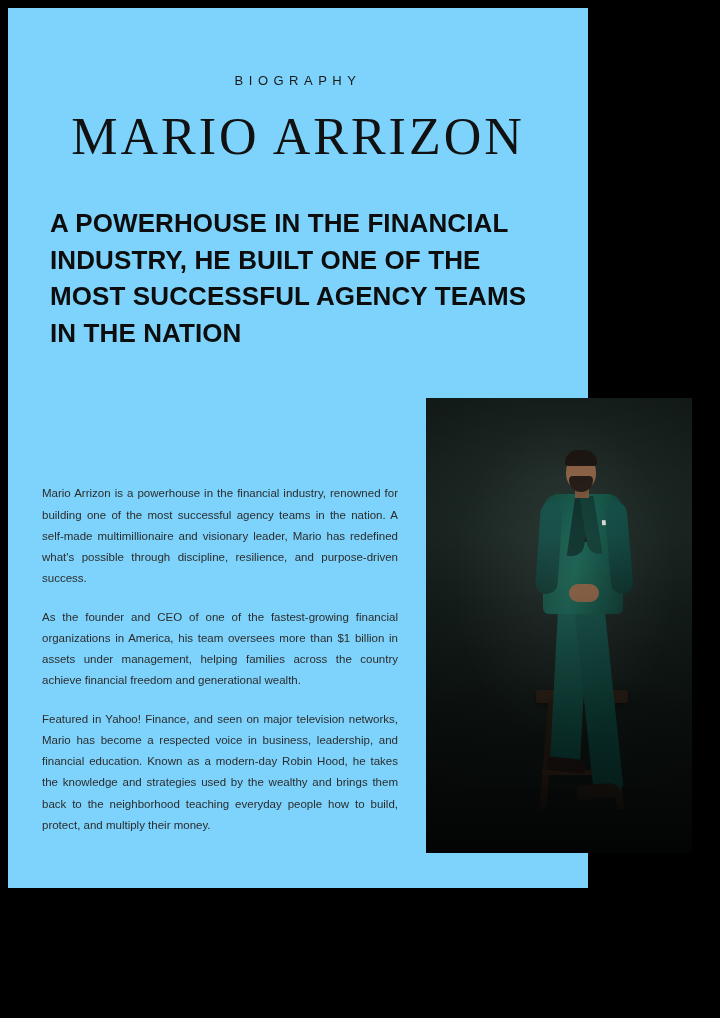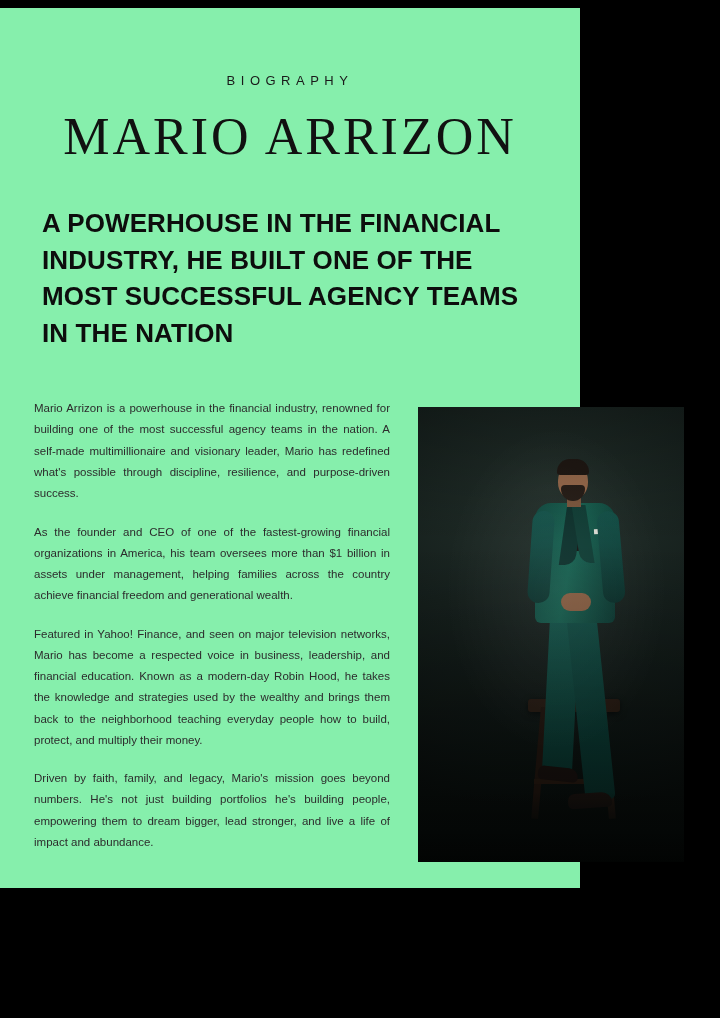--- a/index.html
+++ b/index.html
@@ -8,25 +8,25 @@
     background: #000000;
   }
   body {
     width: 720px;
     height: 1018px;
     overflow: hidden;
     font-family: "Liberation Sans", sans-serif;
   }
   .page {
     position: absolute;
-    left: 0;
+    left: 8px;
     top: 8px;
     width: 580px;
     height: 880px;
-    background: #86efac;
+    background: #7dd3fc;
     box-sizing: border-box;
   }
   .eyebrow {
     text-align: center;
     font-family: "Liberation Sans", sans-serif;
     font-size: 13px;
     letter-spacing: 5.5px;
     color: #1a1a1a;
     font-weight: 500;
     margin-top: 65px;
@@ -47,21 +47,21 @@
     font-weight: bold;
     color: #0d0d0d;
     line-height: 1.42;
     letter-spacing: 0.1px;
     margin: 40px 42px 0 42px;
   }
   .content {
     display: flex;
     margin: 46px 34px 0 34px;
     gap: 28px;
-    align-items: center;
+    align-items: flex-end;
   }
   .bio-text {
     width: 356px;
     flex: none;
   }
   .bio-text p {
     font-family: "Liberation Sans", sans-serif;
     font-size: 11.5px;
     line-height: 1.85;
     color: #2c2c2c;
@@ -169,21 +169,20 @@
   <div class="name">MARIO ARRIZON</div>
 
   <div class="headline">A POWERHOUSE IN THE FINANCIAL INDUSTRY, HE BUILT ONE OF THE MOST SUCCESSFUL AGENCY TEAMS IN THE NATION</div>
 
   <div class="content">
 
     <div class="bio-text">
       <p>Mario Arrizon is a powerhouse in the financial industry, renowned for building one of the most successful agency teams in the nation. A self-made multimillionaire and visionary leader, Mario has redefined what's possible through discipline, resilience, and purpose-driven success.</p>
       <p>As the founder and CEO of one of the fastest-growing financial organizations in America, his team oversees more than $1 billion in assets under management, helping families across the country achieve financial freedom and generational wealth.</p>
       <p>Featured in Yahoo! Finance, and seen on major television networks, Mario has become a respected voice in business, leadership, and financial education. Known as a modern-day Robin Hood, he takes the knowledge and strategies used by the wealthy and brings them back to the neighborhood teaching everyday people how to build, protect, and multiply their money.</p>
-      <p>Driven by faith, family, and legacy, Mario's mission goes beyond numbers. He's not just building portfolios he's building people, empowering them to dream bigger, lead stronger, and live a life of impact and abundance.</p>
     </div>
 
     <div class="portrait">
       <div class="fig stool-seat"></div>
       <div class="fig stool-leg-l"></div>
       <div class="fig stool-leg-r"></div>
       <div class="fig stool-rung"></div>
       <div class="fig leg-l"></div>
       <div class="fig leg-r"></div>
       <div class="fig shoe-l"></div>

